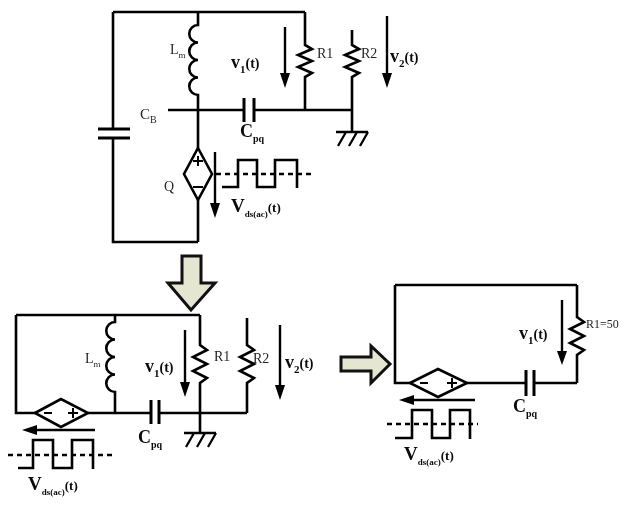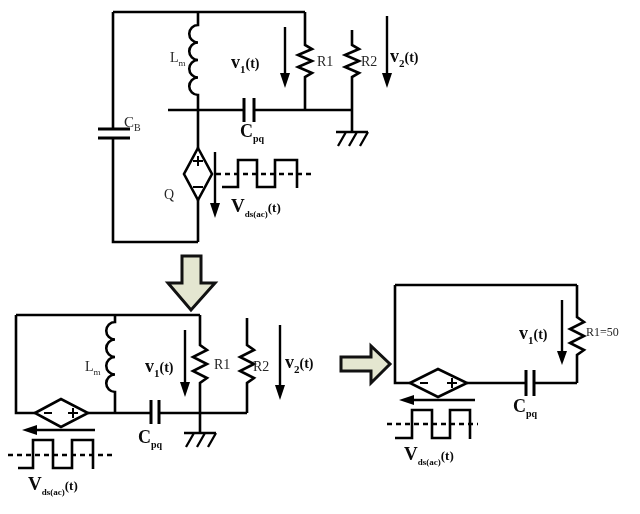--- a/index.html
+++ b/index.html
@@ -1,21 +1,21 @@
 <!DOCTYPE html>
 <html><head>
 <meta charset="utf-8">
 <style>
   html,body{margin:0;padding:0;background:#fff;}
   .canvas{position:relative;width:640px;height:514px;background:#fff;overflow:hidden;
           font-family:"Liberation Serif",serif;}
   .canvas svg{position:absolute;left:0;top:0;}
   .lbl{position:absolute;line-height:1;white-space:nowrap;color:#0a0a0a;}
   .bi{font-weight:bold;}
-  .plain{color:#262626;font-family:"Liberation Serif",serif;margin-top:8px;}
+  .plain{color:#262626;font-family:"Liberation Serif",serif;}
   .lbl sub{line-height:0;}
 </style>
 </head>
 <body>
 
 <div class="canvas">
 
 <svg width="640" height="514" viewBox="0 0 640 514">
 
   <g stroke="#000" stroke-width="2.6" fill="none" stroke-linejoin="miter">
@@ -134,21 +134,21 @@
       <path d="M387,424 H478" stroke-width="2.6" stroke-dasharray="5 4"></path>
     </g>
   </g>
 
   <g stroke="#111" stroke-width="3" stroke-linejoin="miter">
     <polygon points="182,256 201,256 201,283 215,283 191,310 168,283 182,283" fill="#e4e6d0"></polygon>
     <polygon points="341,357 371,357 371,346 390,364 371,383 371,371 341,371" fill="#e4e6d0"></polygon>
   </g>
 </svg>
 
-  <div class="lbl plain" style="left:124px;top:107px;font-size:15px"><span>C</span><sub style="font-size:10px">B</sub></div>
+  <div class="lbl plain" style="left:140px;top:107px;font-size:15px"><span>C</span><sub style="font-size:10px">B</sub></div>
   <div class="lbl plain" style="left:170px;top:43px;font-size:14px"><span>L</span><sub style="font-size:9px">m</sub></div>
   <div class="lbl bi" style="left:231px;top:53px;font-size:18px"><span>v</span><sub style="font-size:11px">1</sub><span style="font-size:14px">(t)</span></div>
   <div class="lbl plain" style="left:317px;top:47px;font-size:14px">R1</div>
   <div class="lbl plain" style="left:361px;top:47px;font-size:14px">R2</div>
   <div class="lbl bi" style="left:390px;top:47px;font-size:18px"><span>v</span><sub style="font-size:11px">2</sub><span style="font-size:14px">(t)</span></div>
   <div class="lbl bi" style="left:240px;top:122px;font-size:18px"><span>C</span><sub style="font-size:10px">pq</sub></div>
   <div class="lbl plain" style="left:164px;top:180px;font-size:14px">Q</div>
   <div class="lbl bi" style="left:231px;top:196px;font-size:19px"><span>V</span><sub style="font-size:9px">ds(ac)</sub><span style="font-size:13px">(t)</span></div>
 
   <div class="lbl plain" style="left:85px;top:352px;font-size:14px"><span>L</span><sub style="font-size:9px">m</sub></div>

